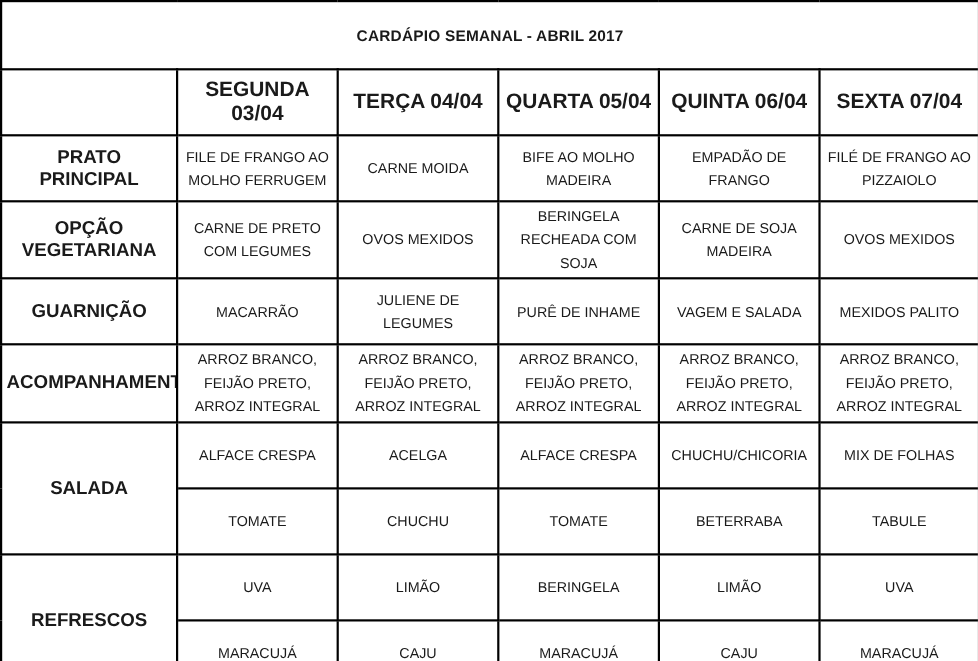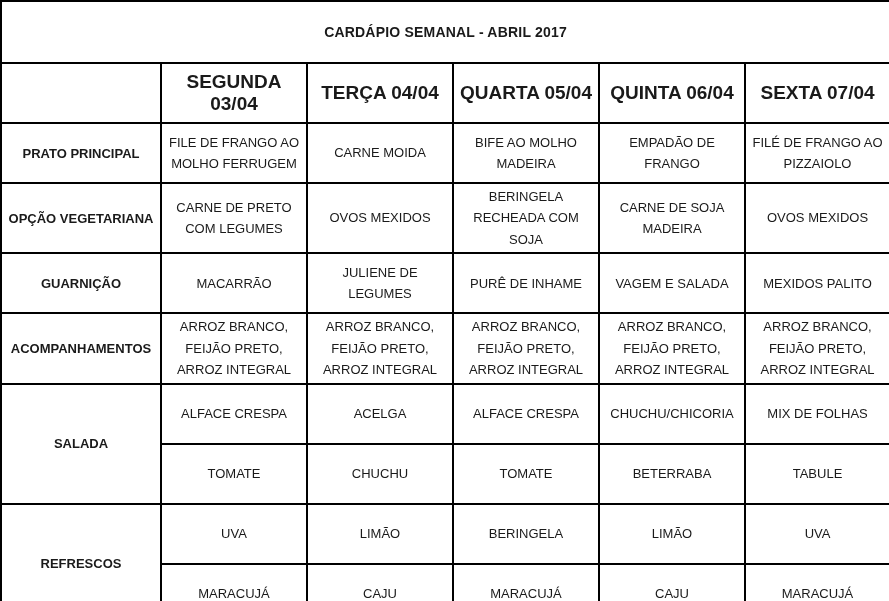--- a/index.html
+++ b/index.html
@@ -28,21 +28,21 @@
     font-weight: bold;
     height: 56px;
     letter-spacing: 0.2px;
   }
   .col-header {
     font-size: 19px;
     font-weight: bold;
     height: 54px;
   }
   .row-label {
-    font-size: 13px;
+    font-size: 17px;
     font-weight: bold;
   }
   .cell {
     font-size: 13px;
     font-weight: normal;
     line-height: 1.65;
   }
   .body-row { height: 60px; }
 </style>
 </head>

